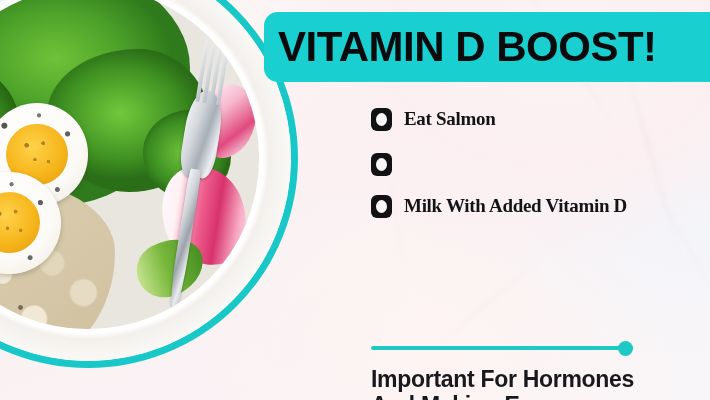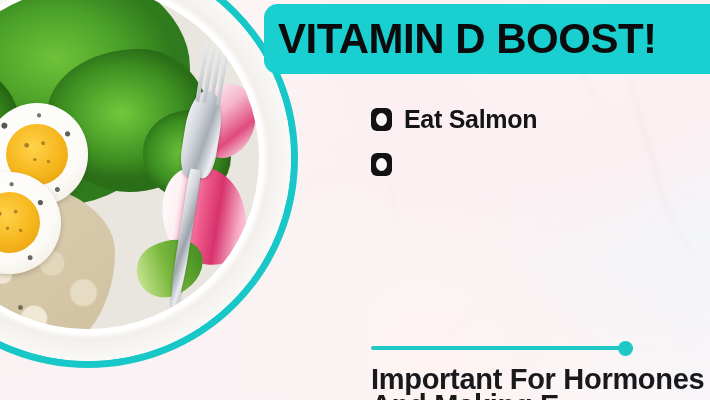--- a/index.html
+++ b/index.html
@@ -215,21 +215,21 @@
     position: absolute; inset: 0;
     border-radius: 50%;
     box-shadow: inset 0 0 0 26px rgba(255,255,255,.0);
     pointer-events: none;
   }
 
   
   .banner {
     position: absolute;
     left: 264px;
-    top: 4px;
+    top: 12px;
     width: 446px;
     height: 70px;
     background: #19cfcf;
     border-radius: 14px 0 0 14px;
     display: flex;
     align-items: center;
     box-sizing: border-box;
     padding-left: 14px;
   }
   .banner h1 {
@@ -267,22 +267,22 @@
   }
   .bullet::after {
     content: "";
     position: absolute;
     left: 5px; top: 5px;
     width: 11px; height: 13px;
     border-radius: 50%;
     background: #fdf6f6;
   }
   .list-label {
-    font-family: Liberation Sans, sans-serif;
-    font-size: 25px;
+    font-family: Liberation Serif, serif;
+    font-size: 19px;
     line-height: 30px;
     font-weight: 700;
     color: #141417;
     letter-spacing: -0.3px;
     text-align: center;
   }
 
   
   .slider {
     position: absolute;
@@ -309,21 +309,21 @@
 
   
   .footer {
     position: absolute;
     left: 371px;
     top: 366px;
     width: 320px;
   }
   .footer .line {
     font-family: "Liberation Sans", sans-serif;
-    font-size: 29px;
+    font-size: 23px;
     line-height: 26px;
     font-weight: 700;
     color: #19191d;
     letter-spacing: -0.3px;
     white-space: nowrap;
   }
 </style>
 </head>
 <body>
 
@@ -372,20 +372,24 @@
   </div>
 
   <div class="list">
     <div class="list-item">
       <span class="bullet"></span>
       <span class="list-label">Eat Salmon</span>
     </div>
     <div class="list-item">
       <span class="bullet"></span>
     </div>
+    <div class="list-item">
+      <span class="bullet"></span>
+      <span class="list-label">Milk With Added Vitamin D</span>
+    </div>
   </div>
 
   <div class="slider">
     <div class="track"></div>
     <div class="knob"></div>
   </div>
 
   <div class="footer">
     <div class="line">Important For Hormones</div>
     <div class="line">And Making E</div>

